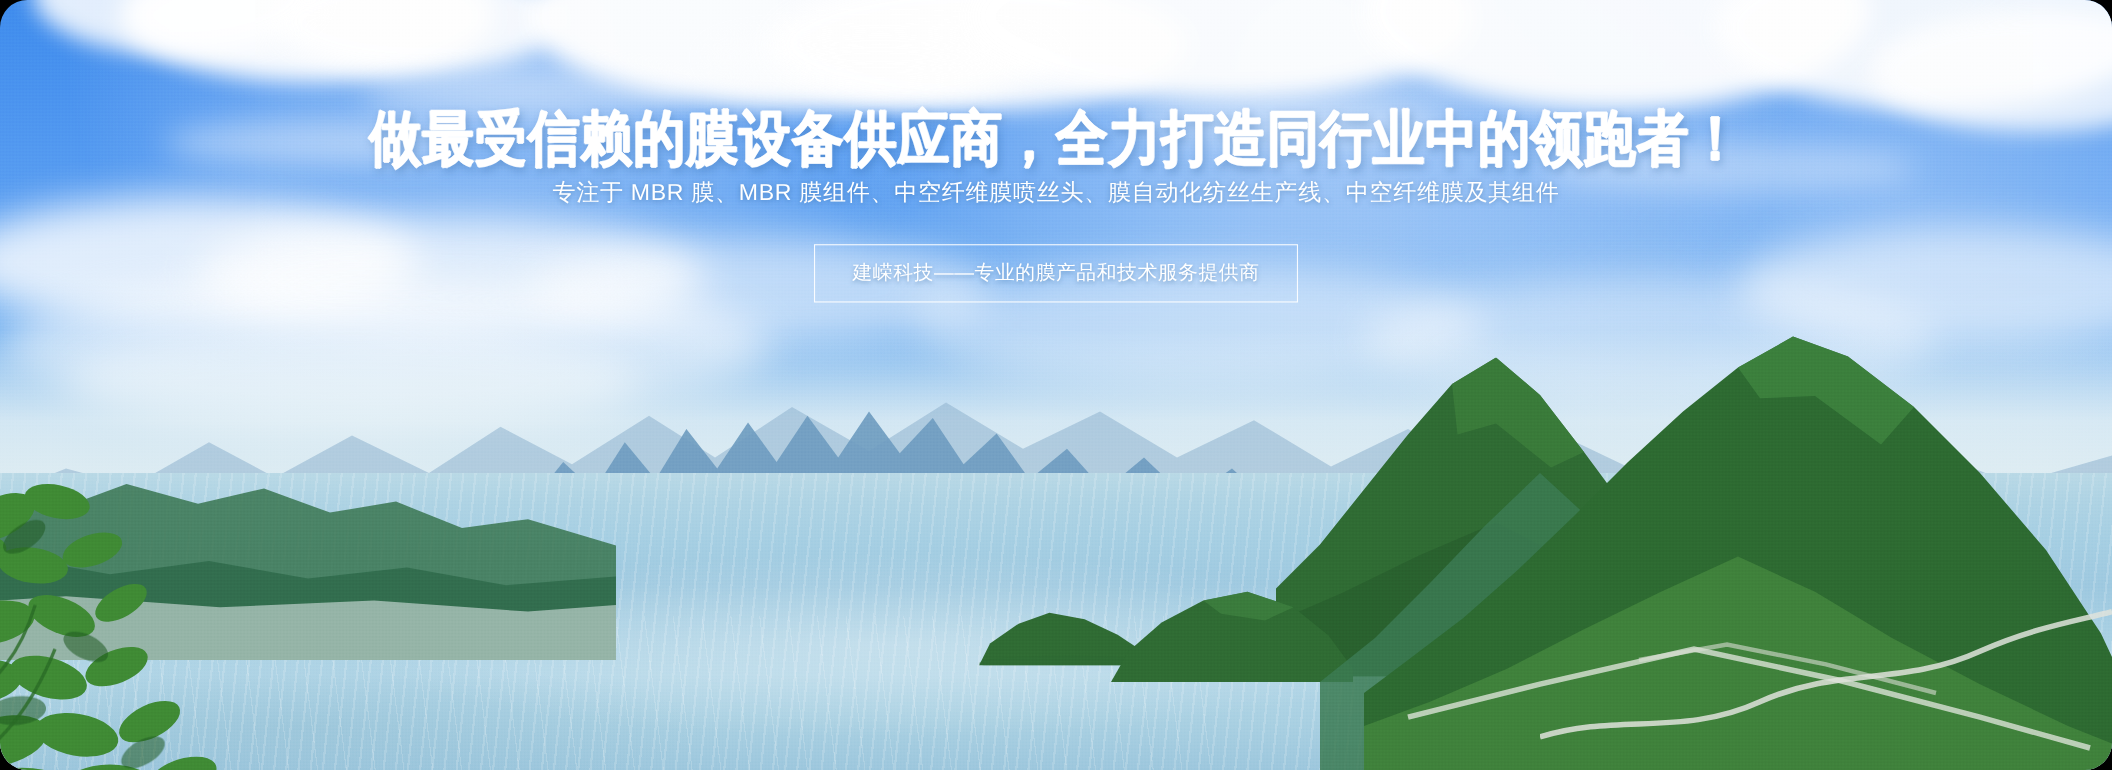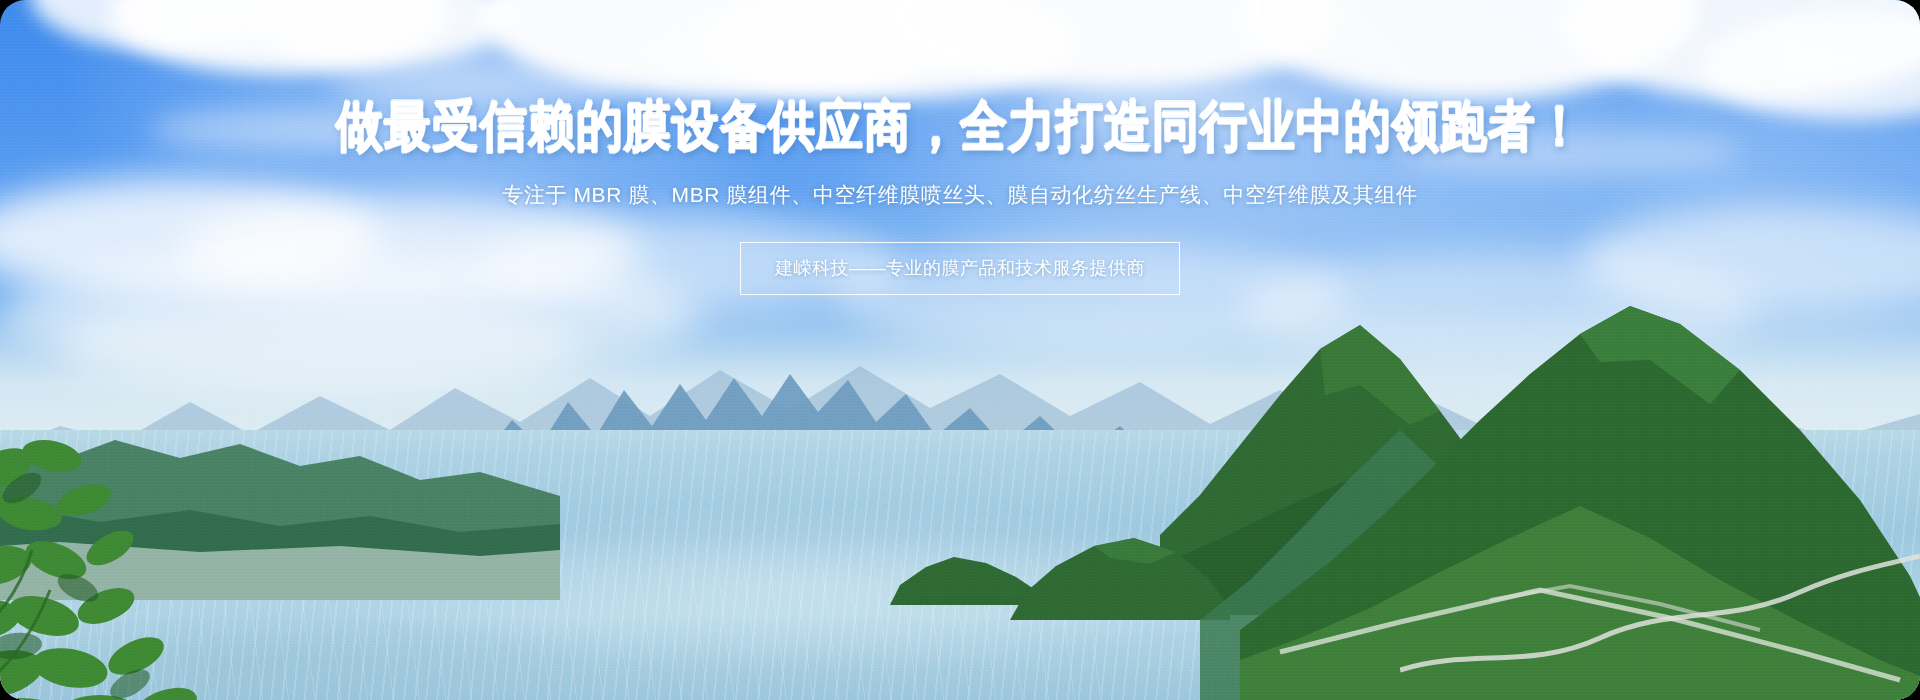--- a/index.html
+++ b/index.html
@@ -159,21 +159,21 @@
       1px 0 0 rgba(255,255,255,.85),
       -1px 0 0 rgba(255,255,255,.85),
       0 1px 0 rgba(255,255,255,.85),
       0 -1px 0 rgba(255,255,255,.85),
       2px 3px 7px rgba(32,86,150,.38);
     transform:scaleY(1.16);
     transform-origin:top center;
   }
 
   .subtitle {
-    margin-top:34px;
+    margin-top:14px;
     font-size:21px;
     font-weight:400;
     color:#ffffff;
     letter-spacing:.6px;
     white-space:nowrap;
     text-shadow:0 1px 5px rgba(40,90,140,.45);
   }
 
   .tagline-box {
     margin-top:33px;

